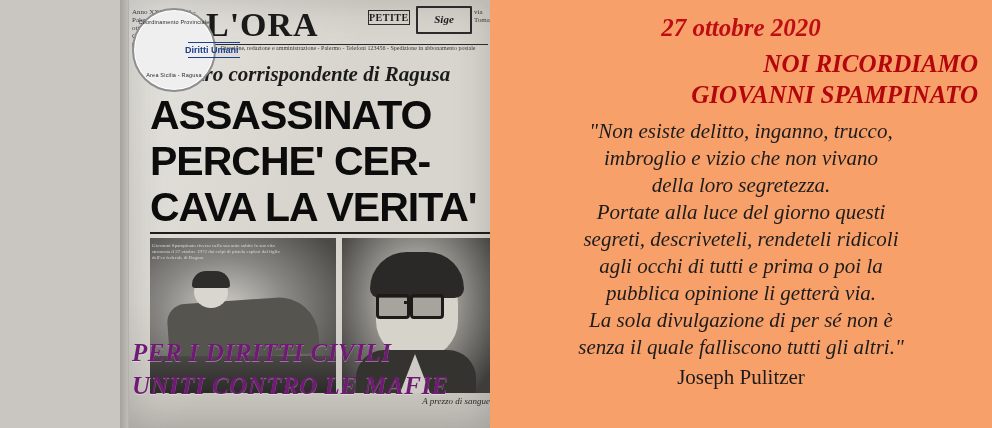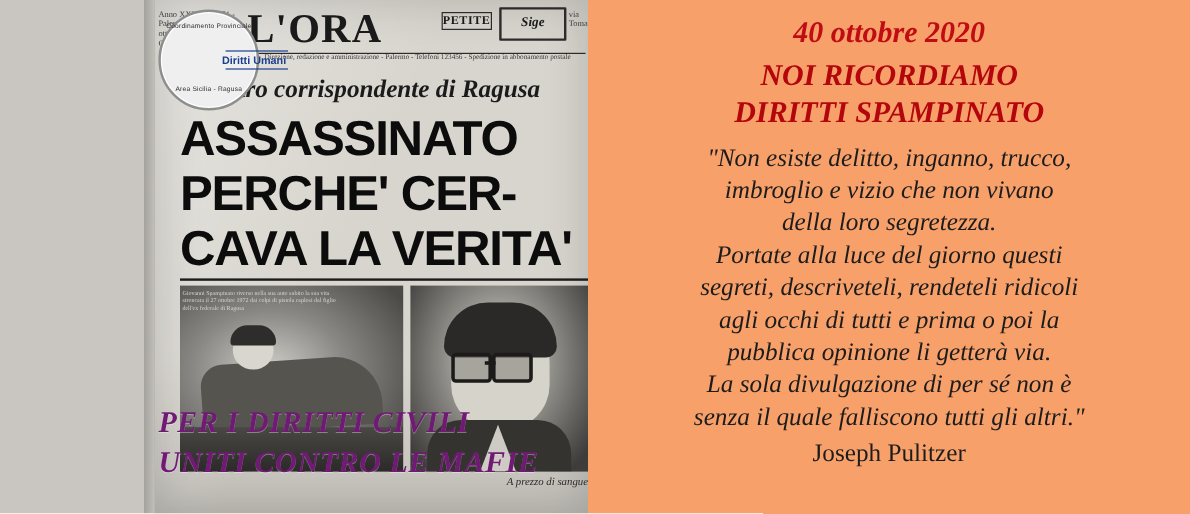--- a/index.html
+++ b/index.html
@@ -394,20 +394,21 @@
     margin: 6px 0 6px 0;
   }
   .remember-line {
     font-family: "Liberation Serif", serif;
     font-style: italic;
     font-weight: bold;
     font-size: 25px;
     line-height: 31px;
     color: #b3060d;
     margin-bottom: 4px;
+    text-align: right;
   }
   .quote {
     font-family: "Liberation Serif", serif;
     font-style: italic;
     font-size: 21px;
     line-height: 27px;
     color: #1c1c1c;
     margin-top: 8px;
   }
   .quote p { margin: 0; }
@@ -479,24 +480,24 @@
       <div class="stamp-arc-bottom">Area Sicilia - Ragusa</div>
     </div>
 
     <div class="slogan">
       <div>PER I  DIRITTI CIVILI</div>
       <div>UNITI CONTRO LE MAFIE</div>
     </div>
   </div>
 
   <div class="right-panel">
-    <div class="date-line">40 ottobre 2020</div>
+    <div class="date-line">27 ottobre 2020</div>
     <div class="remember-line">
       <div>NOI RICORDIAMO</div>
-      <div>DIRITTI SPAMPINATO</div>
+      <div>GIOVANNI SPAMPINATO</div>
     </div>
     <div class="quote">
       <p>"Non esiste delitto, inganno, trucco,</p>
       <p>imbroglio e vizio che non vivano</p>
       <p>della loro segretezza.</p>
       <p>Portate alla luce del giorno questi</p>
       <p>segreti, descriveteli, rendeteli ridicoli</p>
       <p>agli occhi di tutti e prima o poi la</p>
       <p>pubblica opinione li getterà via.</p>
       <p>La sola divulgazione di per sé non è</p>

